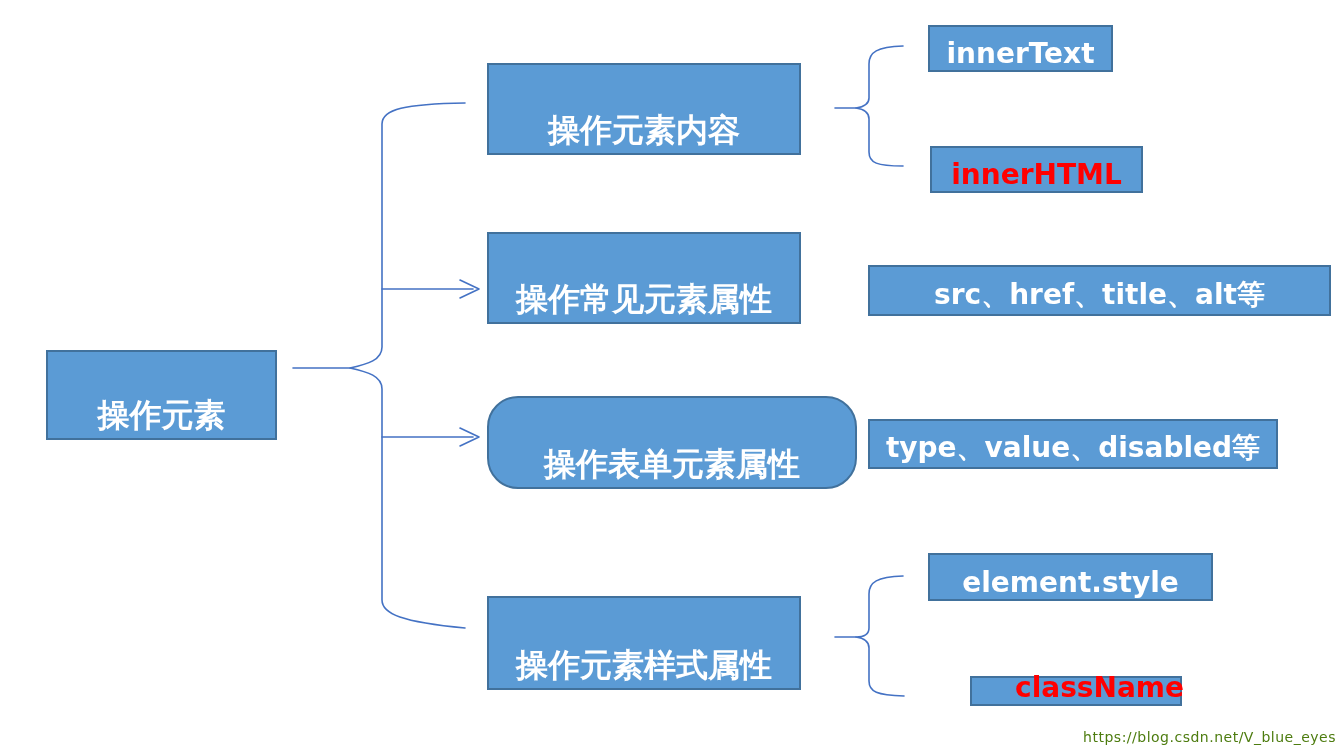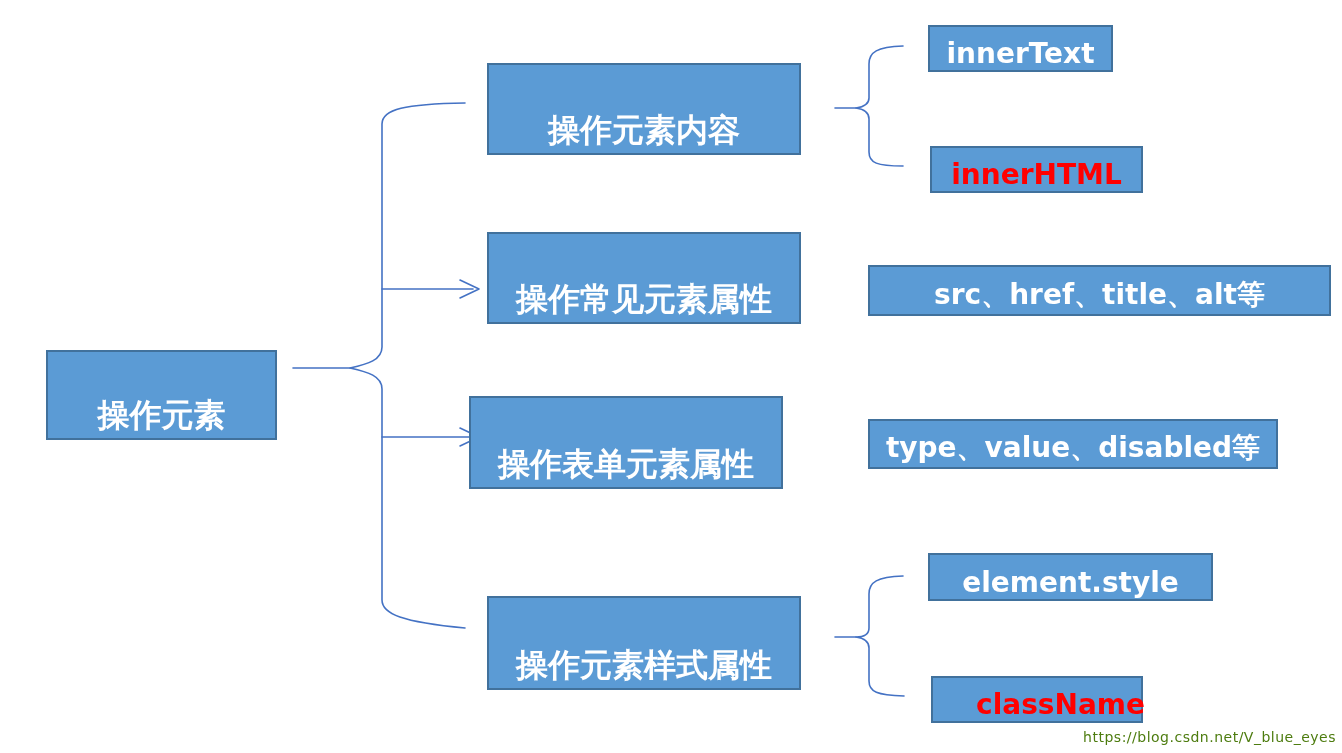--- a/index.html
+++ b/index.html
@@ -25,28 +25,28 @@
     font-weight: bold;
   }
   .cn  { font-size: 32px; }
   .en  { font-size: 28px; }
   .red { color: #FF0000; }
 
   
   .root        { left: 46px;  top: 322px; width: 231px; height: 90px; margin-top: 28px; }
   .b-content   { left: 487px; top: 63px;  width: 314px; height: 92px; }
   .b-common    { left: 487px; top: 232px; width: 314px; height: 92px; }
-  .b-form      { left: 469px; top: 396px; width: 314px; height: 93px; }
+  .b-form      { left: 487px; top: 396px; width: 370px; height: 93px; border-radius: 31px; }
   .b-style     { left: 487px; top: 596px; width: 314px; height: 94px; }
   .l-innertext { left: 928px; top: 25px;  width: 185px; height: 47px; }
   .l-innerhtml { left: 930px; top: 146px; width: 213px; height: 47px; }
   .l-common    { left: 868px; top: 265px; width: 463px; height: 51px; }
   .l-form      { left: 868px; top: 419px; width: 410px; height: 50px; }
   .l-elstyle   { left: 928px; top: 553px; width: 285px; height: 48px; }
-  .l-classname { left: 931px; top: 676px; width: 212px; height: 47px; padding-left: 47px; }
+  .l-classname { left: 970px; top: 676px; width: 212px; height: 30px; padding-left: 47px; }
 
   .connector-layer {
     position: absolute;
     left: 0; top: 0;
     width: 1342px; height: 753px;
     pointer-events: none;
   }
   .connector-layer path {
     fill: none;
     stroke: #4472C4;

